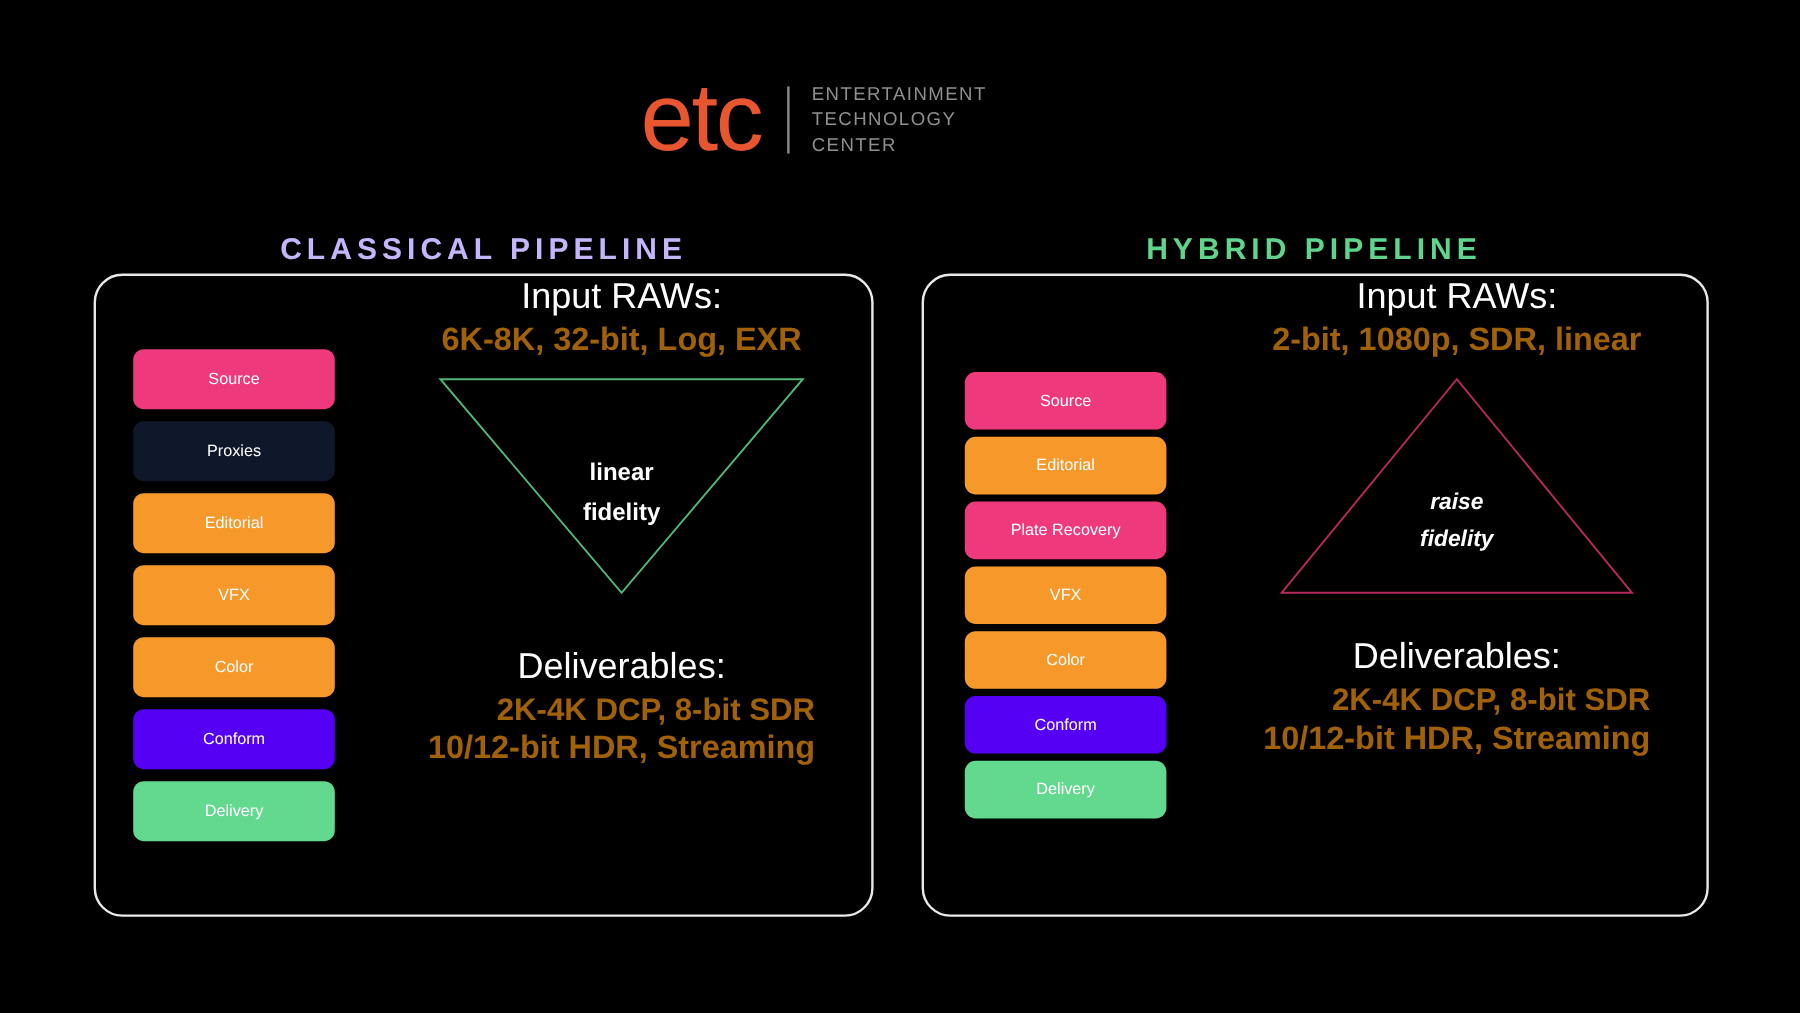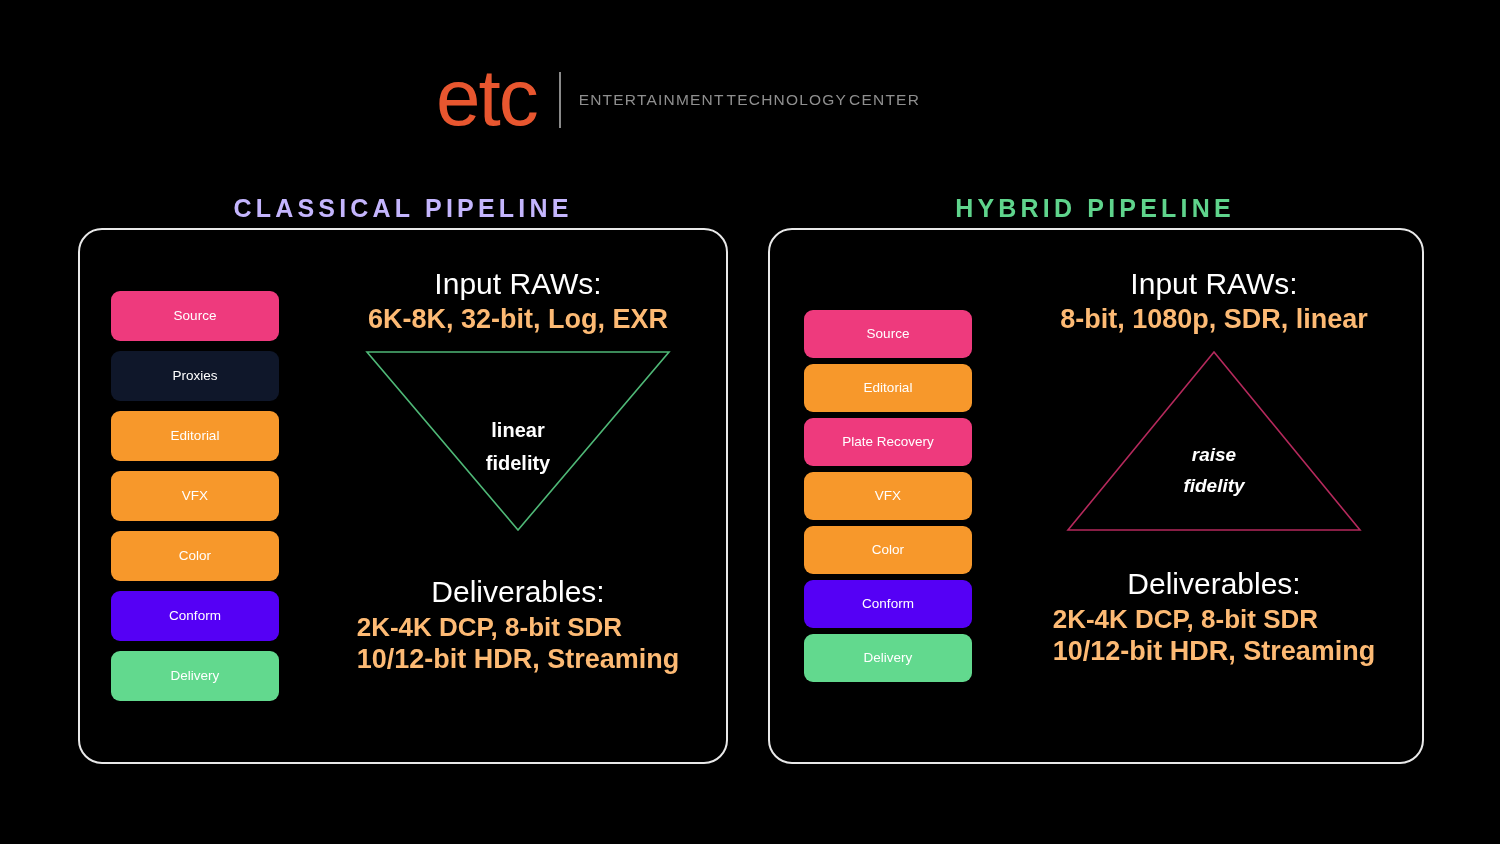--- a/index.html
+++ b/index.html
@@ -41,21 +41,21 @@
     top: -2px;
   }
   .logo-divider {
     width: 2px;
     height: 56px;
     background: #8a8a8a;
     margin: 0 18px 0 22px;
   }
   .logo-words {
     display: flex;
-    flex-direction: row;
+    flex-direction: column;
     justify-content: center;
     gap: 2px;
   }
   .logo-words span {
     font-family: "Liberation Sans", sans-serif;
     font-size: 15.5px;
     letter-spacing: 1.2px;
     color: #8f8f8f;
     line-height: 1.25;
     white-space: nowrap;
@@ -117,40 +117,39 @@
   #col-classical .stage-box { height: 50px; font-size: 13.5px; }
   #col-hybrid   .stage-box { height: 48px; font-size: 13.5px; }
 
   
   .detail-col {
     flex: 1;
     display: flex;
     flex-direction: column;
     align-items: center;
     justify-content: flex-start;
-    padding-top: 36px;
     position: relative;
   }
 
   .detail-head {
     font-family: "Liberation Sans", sans-serif;
     font-size: 30px;
     font-weight: 400;
     color: #ffffff;
     line-height: 1.22;
     text-align: center;
     white-space: nowrap;
   }
   .detail-strong {
     font-family: "Liberation Sans", sans-serif;
     font-size: 26px;
     font-weight: bold;
-    color: #fdba74;
+    color: #a16207;
     line-height: 1.25;
-    text-align: left;
+    text-align: right;
     white-space: nowrap;
   }
   .detail-strong.big { font-size: 27px; }
 
   
   .tri-zone {
     position: relative;
     width: 100%;
     height: 212px;
     margin-top: 14px;
@@ -241,21 +240,21 @@
       <div class="stage-box" style="background:#F7982B">Editorial</div>
       <div class="stage-box" style="background:#EE3A7D">Plate Recovery</div>
       <div class="stage-box" style="background:#F7982B">VFX</div>
       <div class="stage-box" style="background:#F7982B">Color</div>
       <div class="stage-box" style="background:#5500F5">Conform</div>
       <div class="stage-box" style="background:#62D98E">Delivery</div>
     </div>
 
     <div class="detail-col">
       <div class="detail-head">Input RAWs:</div>
-      <div class="detail-strong big">8-bit, 1080p, SDR, linear</div>
+      <div class="detail-strong big">2-bit, 1080p, SDR, linear</div>
 
       <div class="tri-zone" id="tri-zone-hybrid">
         <svg class="tri-svg" width="296" height="182" viewBox="0 0 296 182">
           <polygon points="148,2 294,180 2,180" fill="none" stroke="#B5295C" stroke-width="1.6"></polygon>
         </svg>
         <div class="tri-label">
           <div>raise</div>
           <div>fidelity</div>
         </div>
       </div>

